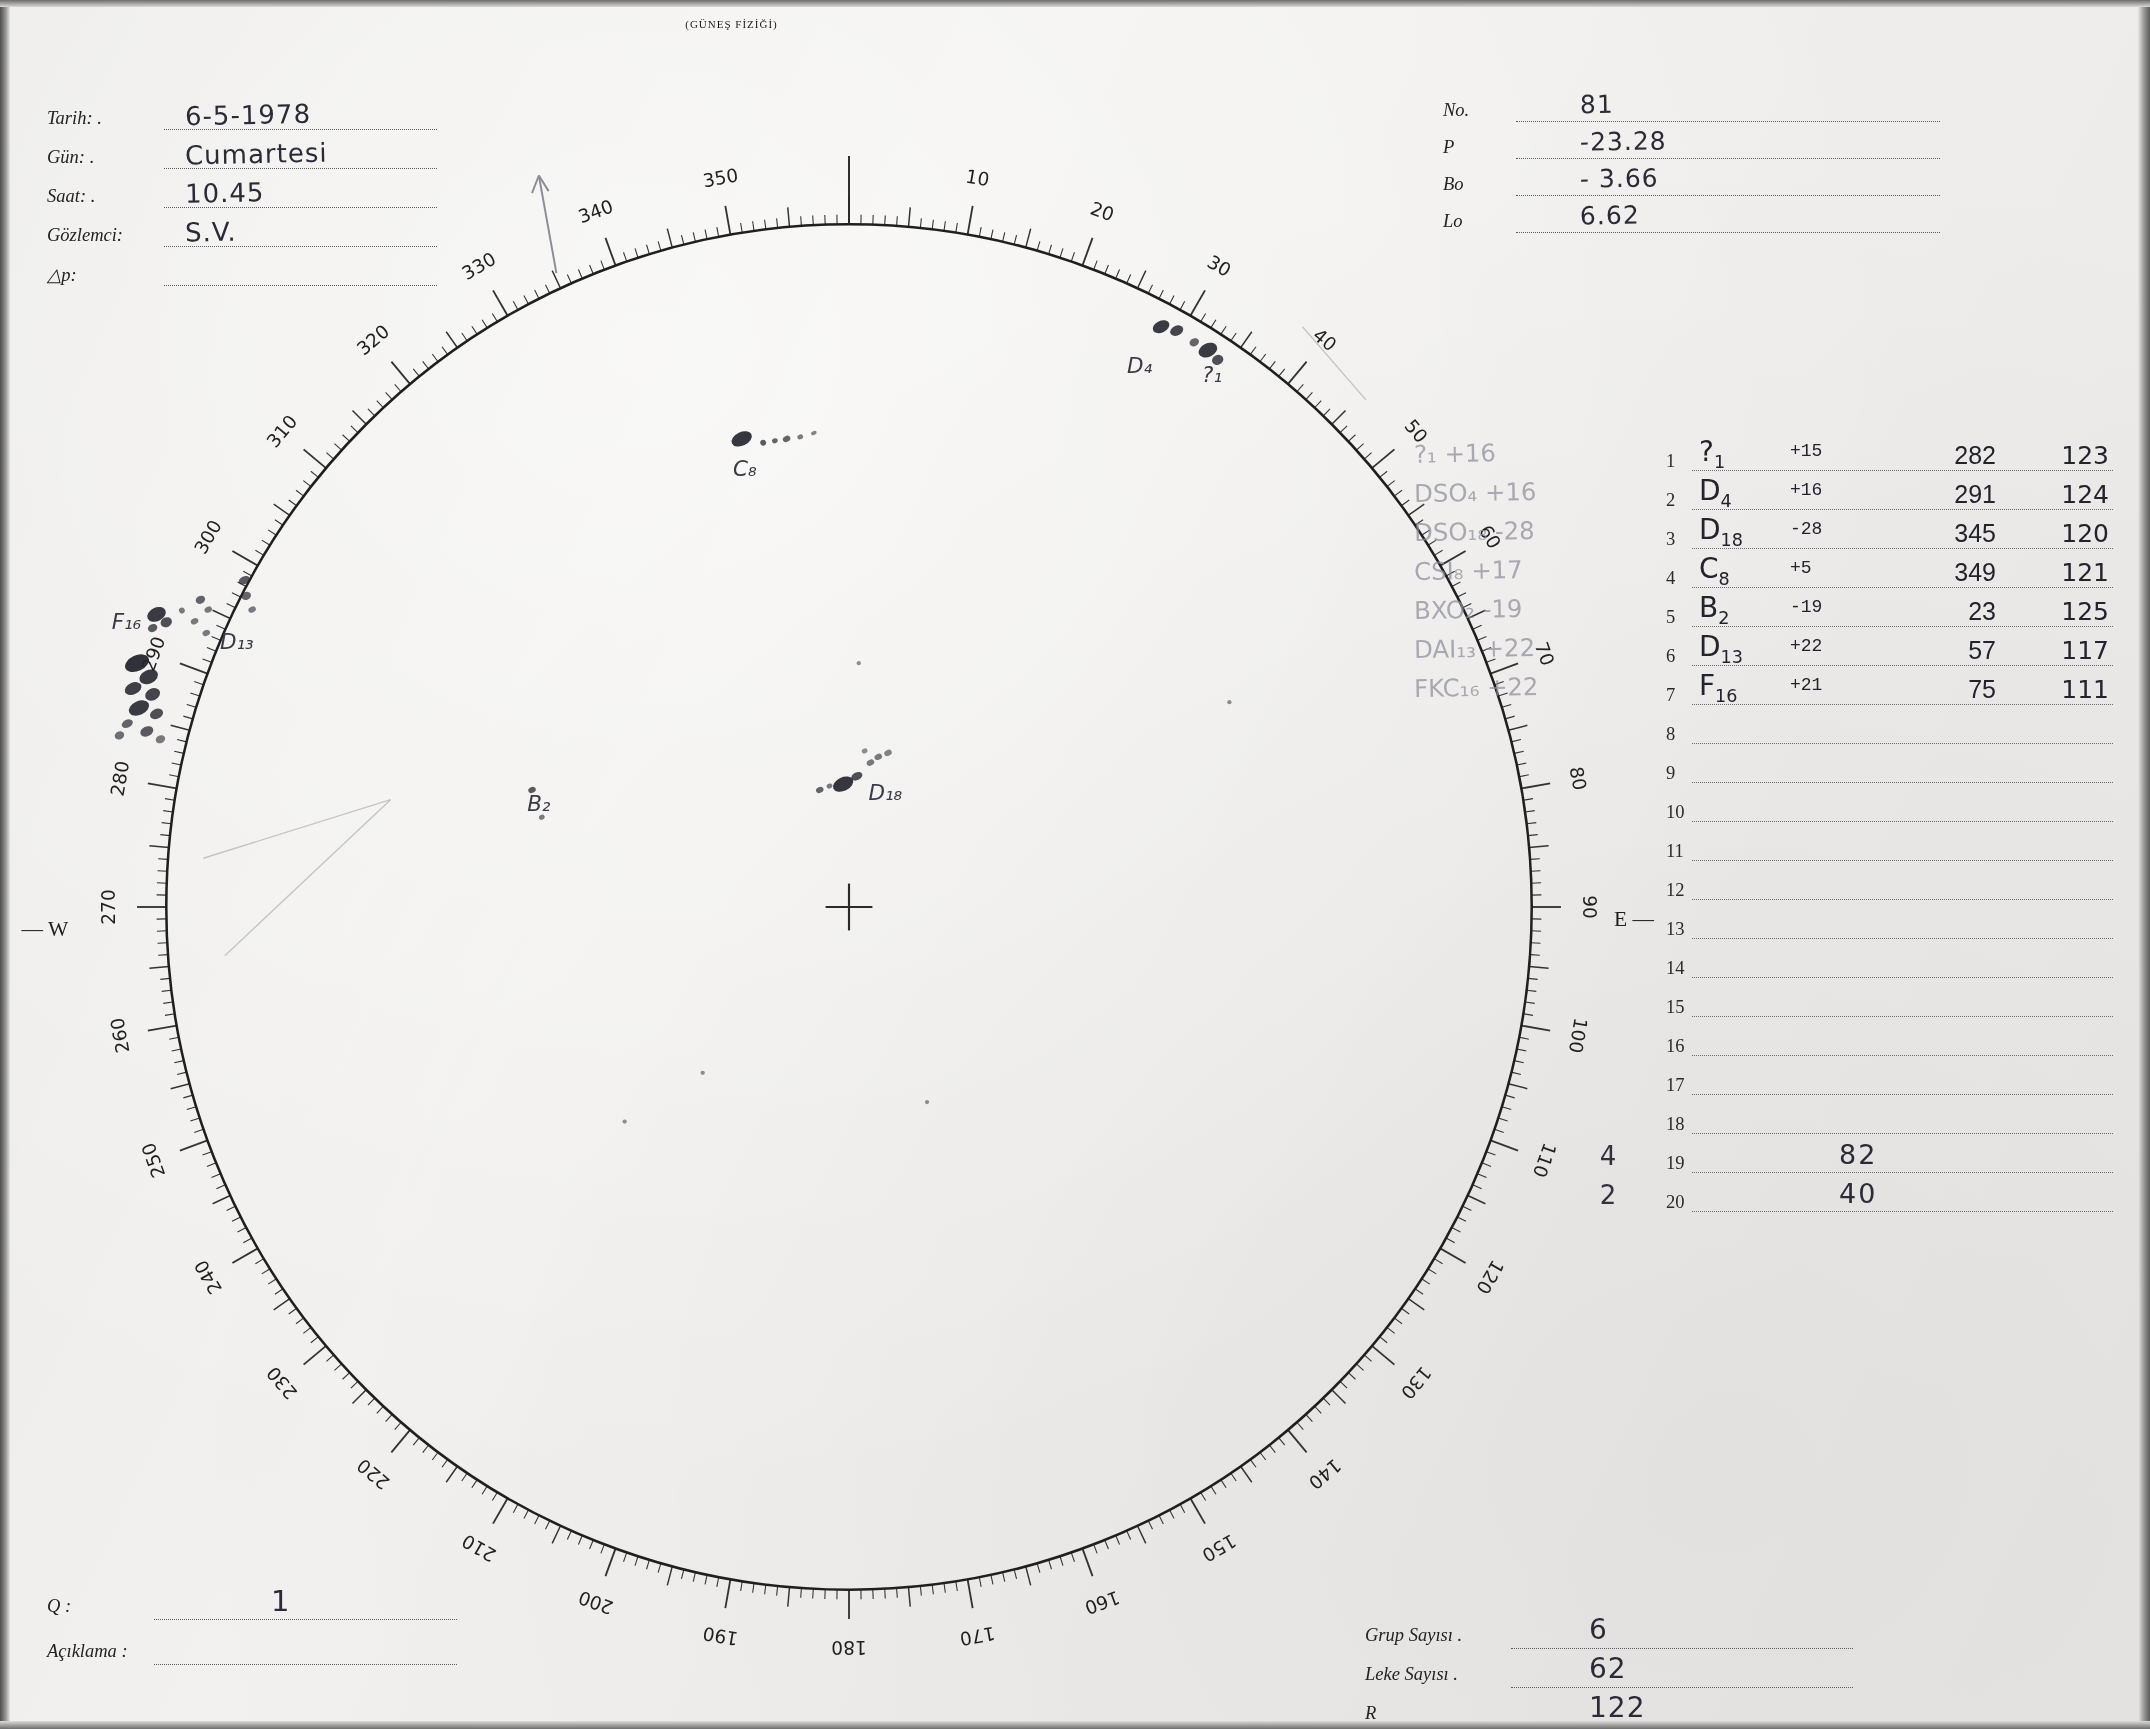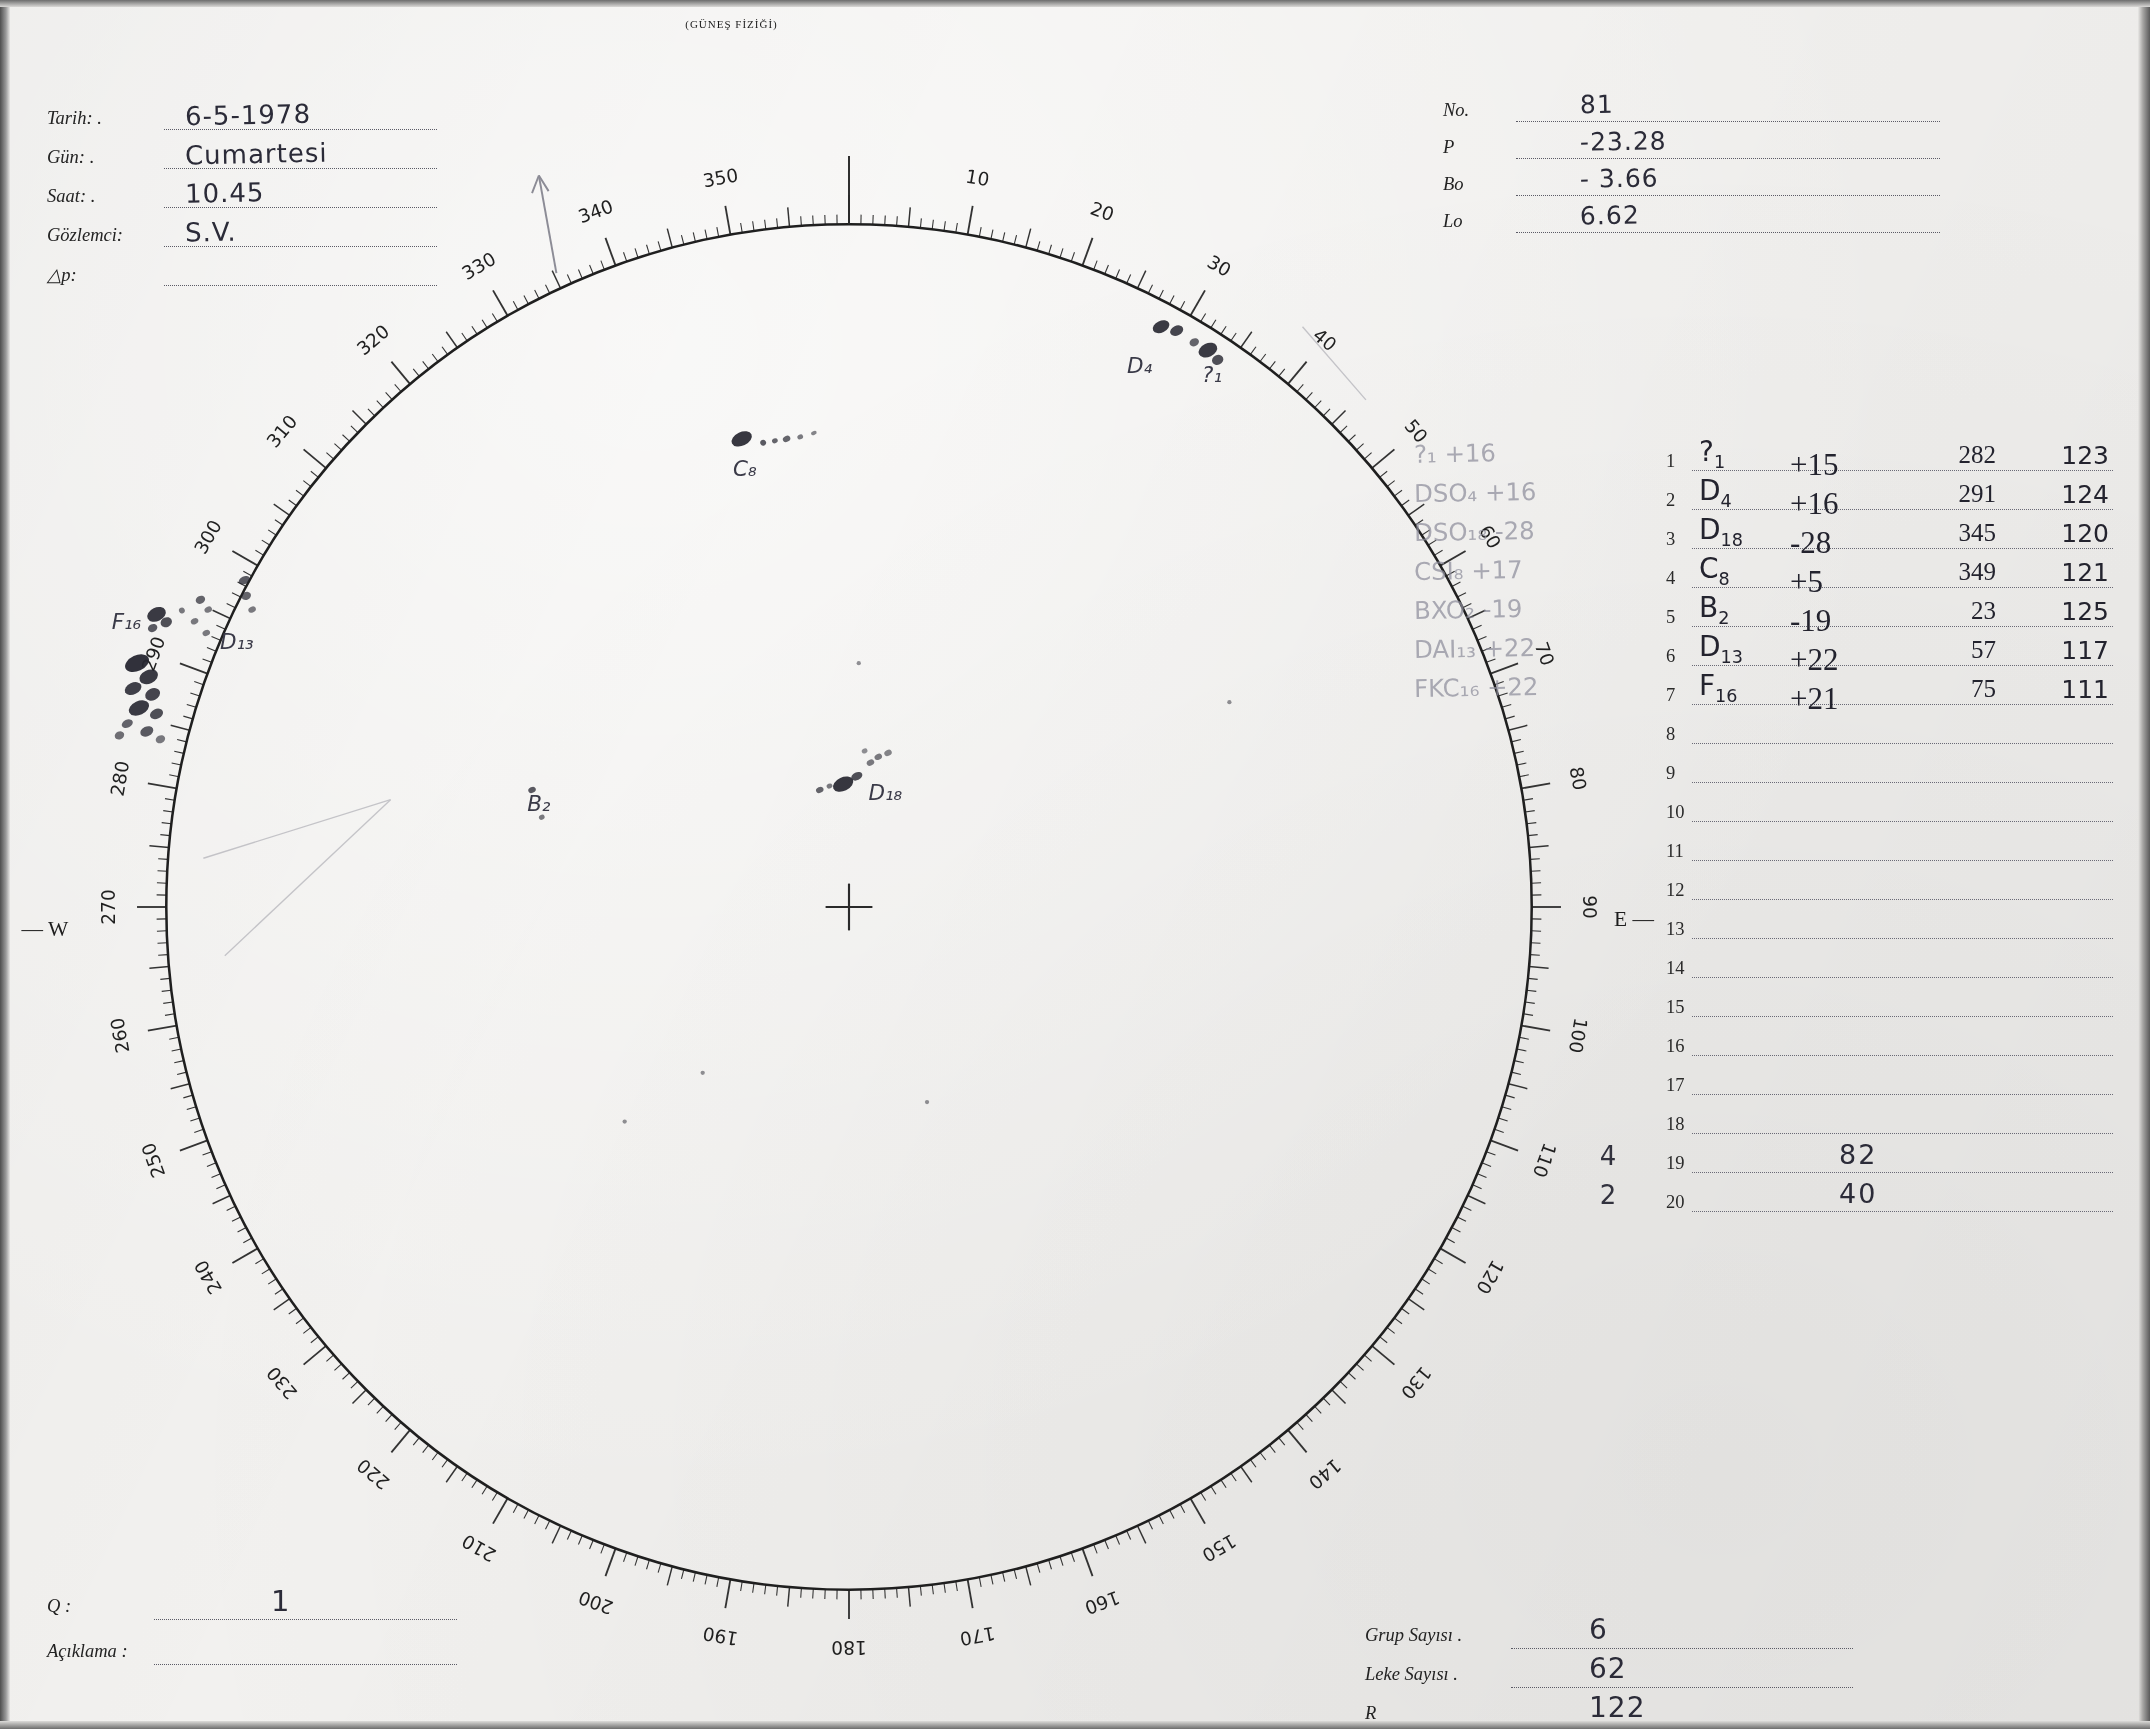--- a/index.html
+++ b/index.html
@@ -51,22 +51,22 @@
 
   .sp-lbl{font-family:"DejaVu Sans",sans-serif;fill:#3a3a48;font-size:22px;font-style:italic;}
 
   
   #table-block{position:absolute;left:1590px;top:439px;width:527px;}
   .tb-row{position:relative;height:39px;}
   .tb-idx{position:absolute;left:76px;top:11.7px;font-size:18.5px;font-family:"Liberation Serif",serif;color:#2a2a2a;}
   .tb-line{position:absolute;left:102px;right:3.9px;top:31px;border-bottom:1.3px dotted #6a6a76;}
   .tb-name{position:absolute;left:109px;top:-3.9px;font-family:"DejaVu Sans",sans-serif;font-size:28px;color:#23232e;}
   .tb-name sub{font-size:17.6px;}
-  .tb-c1{position:absolute;left:200px;top:2px;font-family:Liberation Serif, serif;font-size:31px;color:#23232e;margin-top:6px;}
-  .tb-c2{position:absolute;left:322px;top:2px;font-family:Liberation Serif, serif;font-size:25px;color:#23232e;width:84px;text-align:right;}
+  .tb-c1{position:absolute;left:200px;top:2px;font-family:Liberation Mono, monospace;font-size:18px;color:#23232e;}
+  .tb-c2{position:absolute;left:322px;top:2px;font-family:Liberation Sans, sans-serif;font-size:25px;color:#23232e;width:84px;text-align:right;}
   .tb-c3{position:absolute;left:441px;top:2px;font-family:"DejaVu Sans",sans-serif;font-size:25px;color:#23232e;width:78px;text-align:right;}
   
   .tb-faint{position:absolute;left:-176px;top:0px;font-family:"DejaVu Sans",sans-serif;font-size:24.4px;color:#8e8e9c;opacity:.72;transform:rotate(-1deg);}
   .tb-left-num{position:absolute;left:9.8px;top:0px;font-family:"DejaVu Sans",sans-serif;font-size:26px;color:#32323e;}
   .tb-bigval{position:absolute;left:249px;top:-2px;font-family:"DejaVu Sans",sans-serif;font-size:27px;color:#2b2b38;letter-spacing:2px;}
 
   
   #bottom-left{position:absolute;left:47px;top:1590px;width:410px;}
   .bl-row{position:relative;height:45px;}
   .bl-label{position:absolute;left:0;top:5.9px;font-style:italic;font-size:18.5px;color:#232323;}

